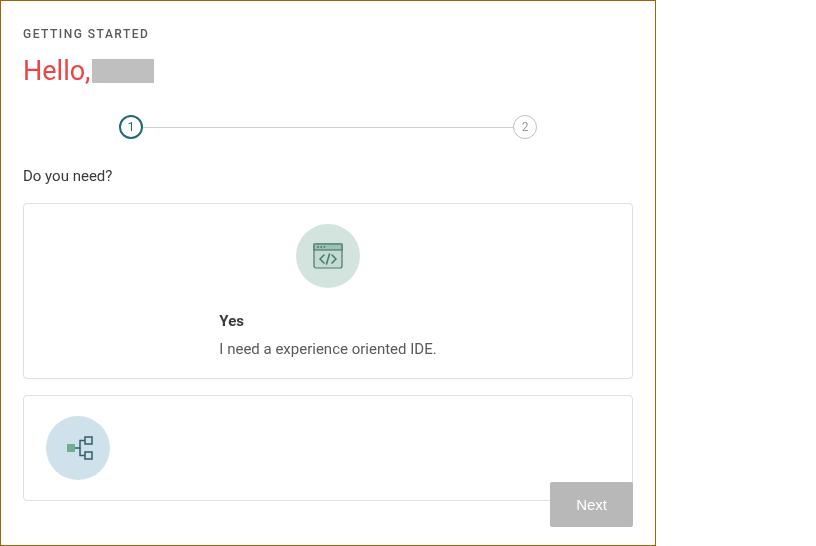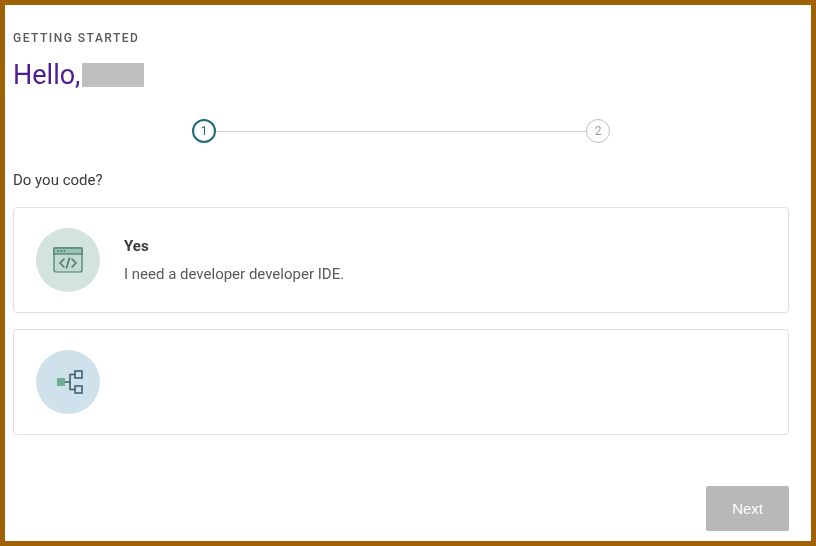--- a/index.html
+++ b/index.html
@@ -9,44 +9,44 @@
     }
     body {
       font-family: -apple-system, BlinkMacSystemFont, "Segoe UI", Roboto, "Helvetica Neue", Arial, sans-serif;
       background: #fff;
       color: #3a3a3a;
       width: 816px;
       height: 546px;
       overflow: hidden;
     }
     .container {
-      border: 5px solid #a16207;
-      width: 816px;
+      border: 1px solid #a16207;
+      width: 656px;
       height: 546px;
-      padding: 26px 22px 18px 8px;
+      padding: 26px 22px 18px 22px;
       position: relative;
     }
     .eyebrow {
       font-size: 12px;
       letter-spacing: 1.5px;
       color: #5a5a5a;
       text-transform: uppercase;
       font-weight: 500;
       margin-bottom: 14px;
     }
     .heading-row {
       display: flex;
       align-items: center;
       flex-wrap: wrap;
       margin-bottom: 28px;
     }
     .heading {
       font-size: 27px;
       font-weight: 400;
-      color: #4c1d95;
+      color: #ef4444;
     }
     .name-blank {
       display: inline-block;
       width: 62px;
       height: 24px;
       background: #bfbfbf;
       margin: 0 2px;
       vertical-align: middle;
     }
     .stepper {
@@ -89,20 +89,21 @@
       padding: 20px 22px;
       display: flex;
       align-items: center;
       gap: 24px;
       margin-bottom: 16px;
       cursor: pointer;
       background: #fff;
     }
     .option-card.selected {
       box-shadow: 0 1px 2px rgba(0,0,0,0.03);
+      flex-direction: column;
     }
     .option-icon {
       width: 64px;
       height: 64px;
       border-radius: 50%;
       background: #d2e4dd;
       flex-shrink: 0;
       display: flex;
       align-items: center;
       justify-content: center;
@@ -118,21 +119,21 @@
       font-weight: 700;
       color: #3a3a3a;
       margin-bottom: 10px;
     }
     .option-subtitle {
       font-size: 15px;
       color: #5a5a5a;
     }
     .footer {
       position: absolute;
-      bottom: 10px;
+      bottom: 18px;
       right: 22px;
     }
     .next-button {
       background: #b8b8b8;
       color: #fff;
       border: none;
       padding: 14px 26px;
       font-size: 15px;
       font-weight: 500;
       border-radius: 2px;
@@ -149,38 +150,38 @@
     <span class="heading">Hello,</span>
     <span class="name-blank"></span>
   </div>
 
   <div class="stepper">
     <div class="step-circle active">1</div>
     <div class="step-line"></div>
     <div class="step-circle inactive">2</div>
   </div>
 
-  <div class="question">Do you code?</div>
+  <div class="question">Do you need?</div>
 
   <div class="option-card selected">
     <div class="option-icon">
       <svg width="38" height="38" viewBox="0 0 38 38" fill="none">
         <rect x="5" y="7" width="28" height="24" rx="2" fill="#c3dbd2" stroke="#4a7a6c" stroke-width="1.2"></rect>
         <rect x="5" y="7" width="28" height="6" fill="#9bc3b3" stroke="#4a7a6c" stroke-width="1.2"></rect>
         <circle cx="9" cy="10" r="0.9" fill="#4a7a6c"></circle>
         <circle cx="12.2" cy="10" r="0.9" fill="#4a7a6c"></circle>
         <circle cx="15.4" cy="10" r="0.9" fill="#4a7a6c"></circle>
         <path d="M15 18 L11 22 L15 26" stroke="#4a7a6c" stroke-width="1.6" fill="none" stroke-linecap="round" stroke-linejoin="round"></path>
         <path d="M23 18 L27 22 L23 26" stroke="#4a7a6c" stroke-width="1.6" fill="none" stroke-linecap="round" stroke-linejoin="round"></path>
         <line x1="20.5" y1="17" x2="17.5" y2="27" stroke="#4a7a6c" stroke-width="1.6" stroke-linecap="round"></line>
       </svg>
     </div>
     <div class="option-text">
       <div class="option-title">Yes</div>
-      <div class="option-subtitle">I need a developer developer IDE.</div>
+      <div class="option-subtitle">I need a experience oriented IDE.</div>
     </div>
   </div>
 
   <div class="option-card">
     <div class="option-icon blue">
       <svg width="40" height="40" viewBox="0 0 40 40" fill="none">
         <rect x="9" y="16" width="8" height="8" fill="#6fae8e"></rect>
         <rect x="27" y="9" width="7" height="7" fill="none" stroke="#3a5a6a" stroke-width="1.5"></rect>
         <rect x="27" y="24" width="7" height="7" fill="none" stroke="#3a5a6a" stroke-width="1.5"></rect>
         <path d="M17 20 L22 20 L22 12.5 L27 12.5" stroke="#3a5a6a" stroke-width="1.5" fill="none"></path>

